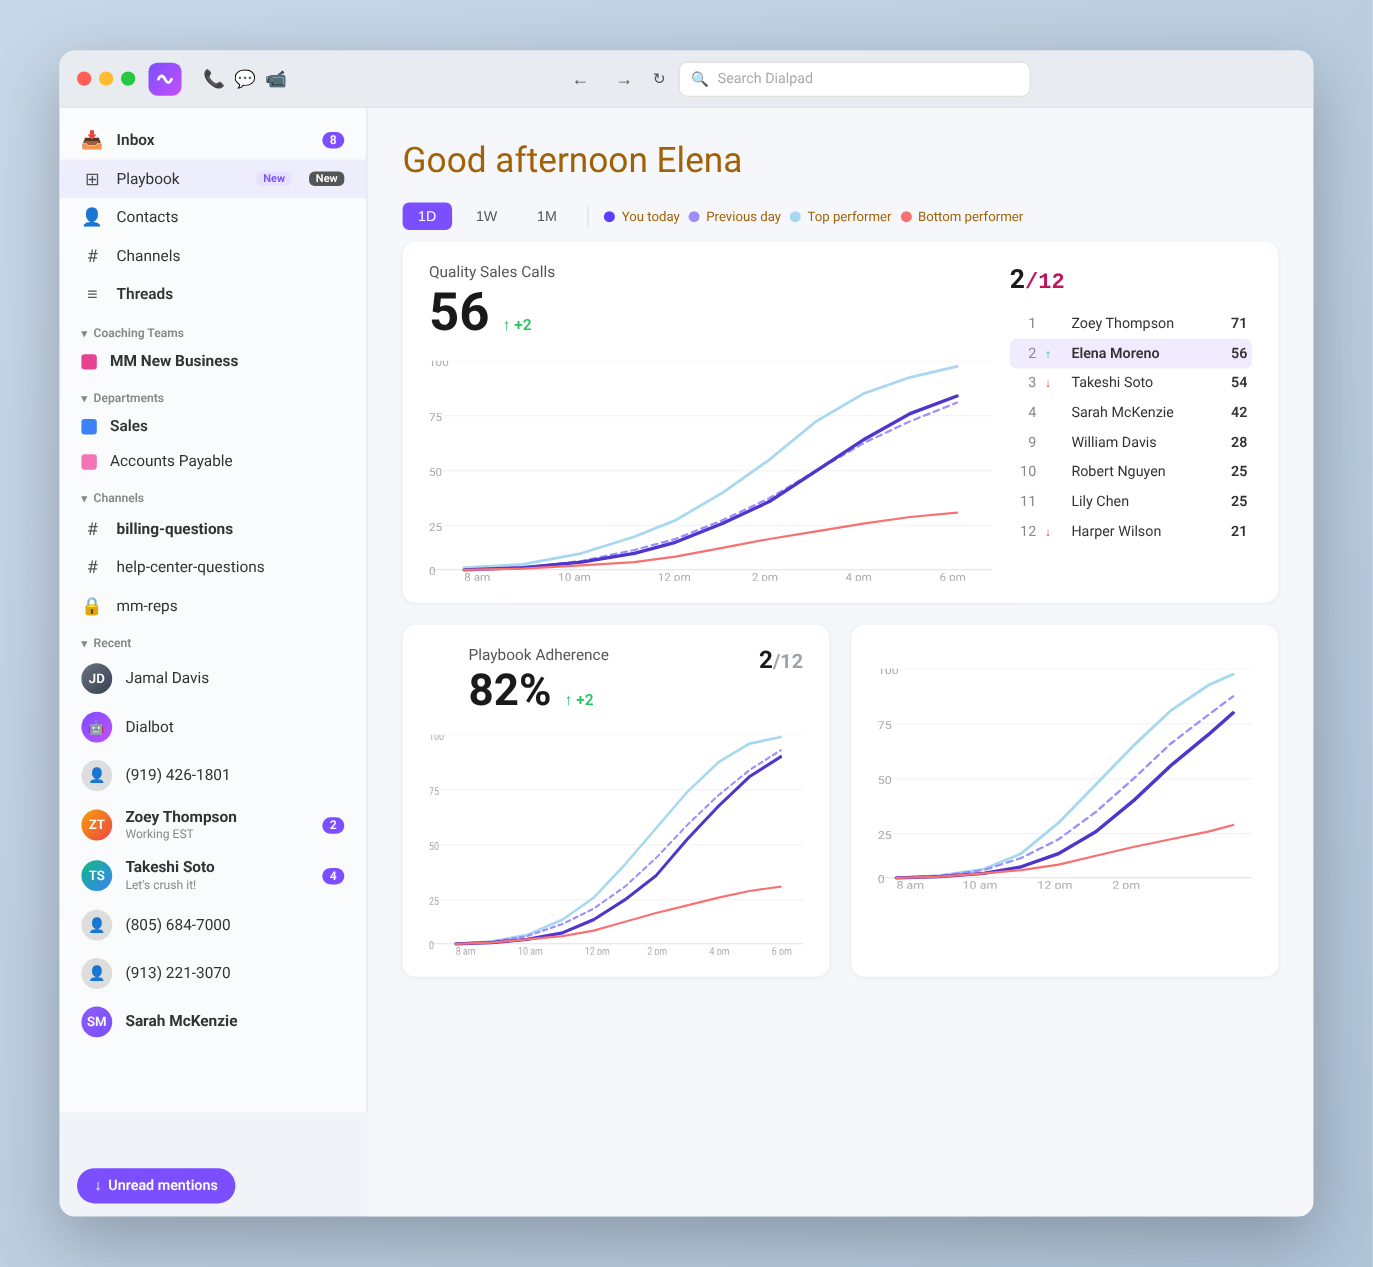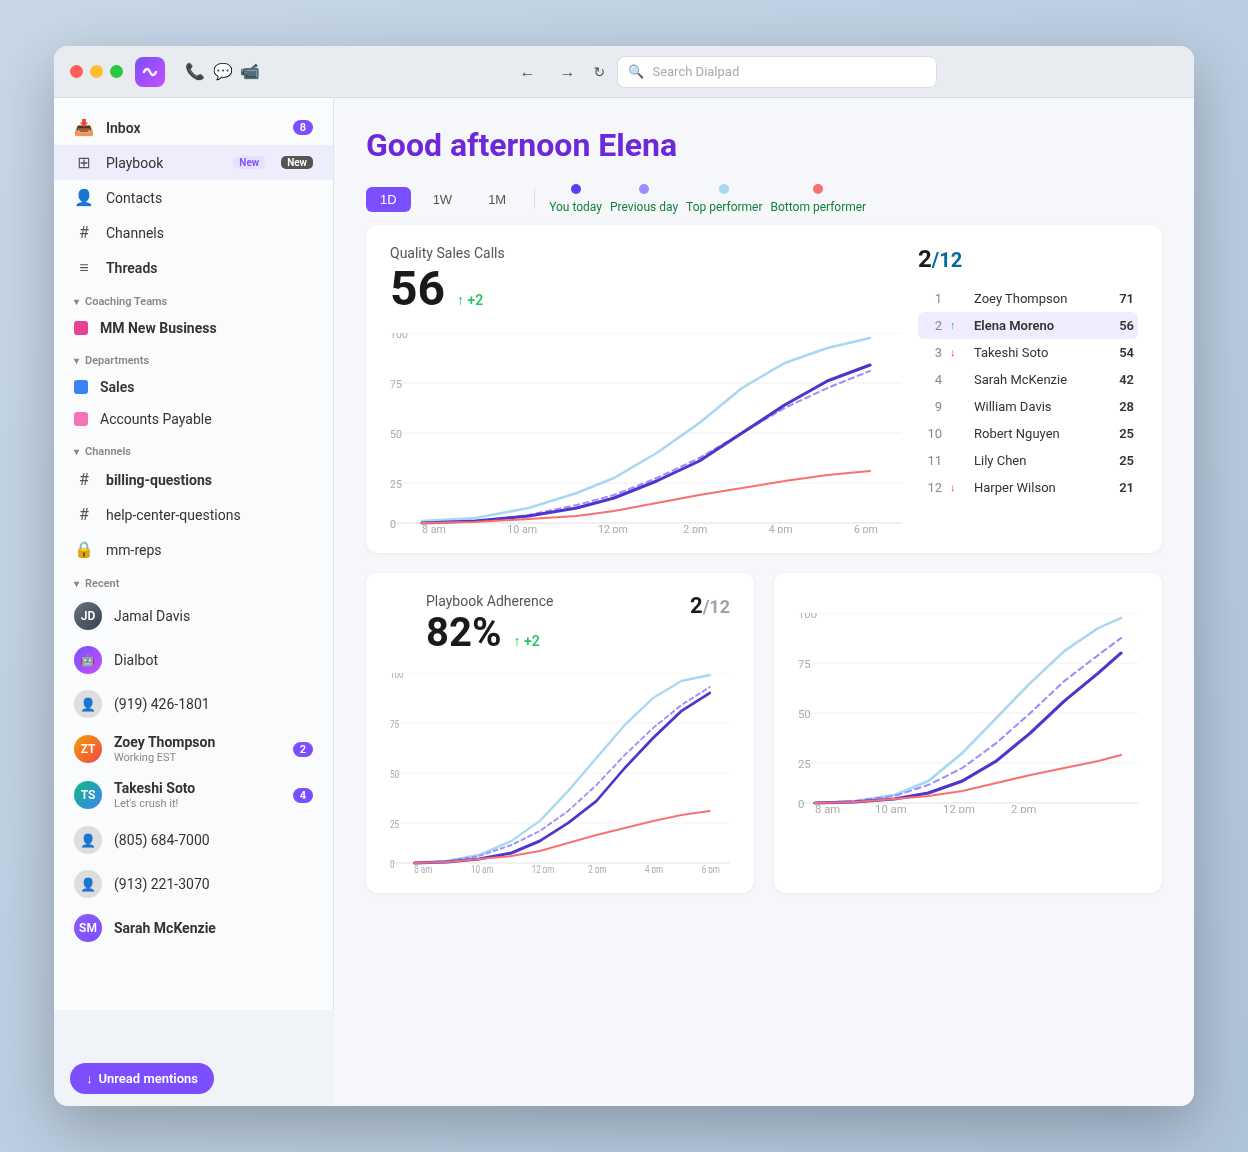--- a/index.html
+++ b/index.html
@@ -227,22 +227,22 @@
     .main-panel {
       flex: 1;
       overflow-y: auto;
       padding: 28px 32px;
       background: #f5f7fa;
     }
     .main-panel::-webkit-scrollbar { width: 6px; }
     .main-panel::-webkit-scrollbar-thumb { background: #ccc; border-radius: 3px; }
     .page-title {
       font-size: 32px;
-      font-weight: 700;
-      color: #6d28d9;
+      font-weight: 400;
+      color: #a16207;
       margin-bottom: 20px;
     }
     .filter-bar {
       display: flex;
       align-items: center;
       gap: 8px;
       margin-bottom: 11px;
       flex-wrap: wrap;
     }
     .filter-btn {
@@ -265,22 +265,21 @@
       width: 1px;
       height: 20px;
       background: #ddd;
       margin: 0 6px;
     }
     .legend-item {
       display: flex;
       align-items: center;
       gap: 6px;
       font-size: 12px;
-      color: #15803d;
-      flex-direction: column;
+      color: #a16207;
     }
     .legend-dot {
       width: 10px;
       height: 10px;
       border-radius: 50%;
     }
     .card {
       background: white;
       border-radius: 12px;
       padding: 20px 24px;
@@ -315,21 +314,21 @@
       margin-left: 4px;
     }
     .delta-up { color: #22c55e; }
     .delta-down { color: #ef4444; }
     .rank-header {
       font-size: 24px;
       font-weight: 700;
       color: #1a1a1a;
       margin-bottom: 12px;
     }
-    .rank-num { color: #0369a1; font-size: 20px; }
+    .rank-num { color: #be185d; font-size: 20px; font-family: Liberation Mono, monospace; }
     .rank-table { width: 100%; }
     .rank-row {
       display: flex;
       align-items: center;
       padding: 6px 4px;
       border-radius: 6px;
       gap: 8px;
     }
     .rank-row.highlight {
       background: #f0ebff;

